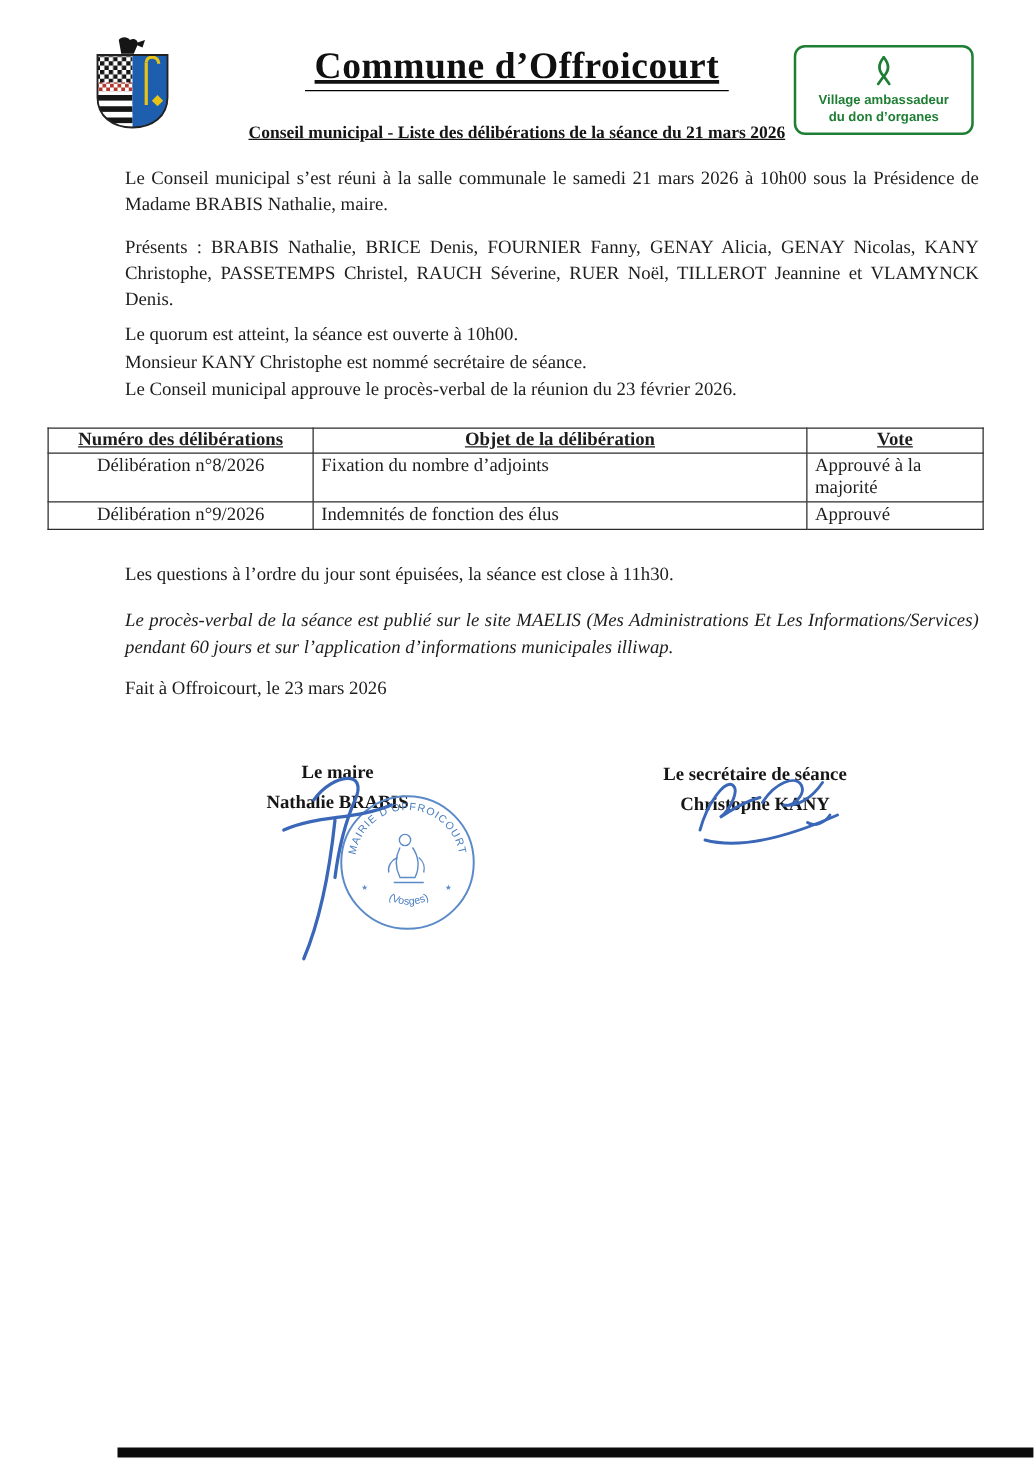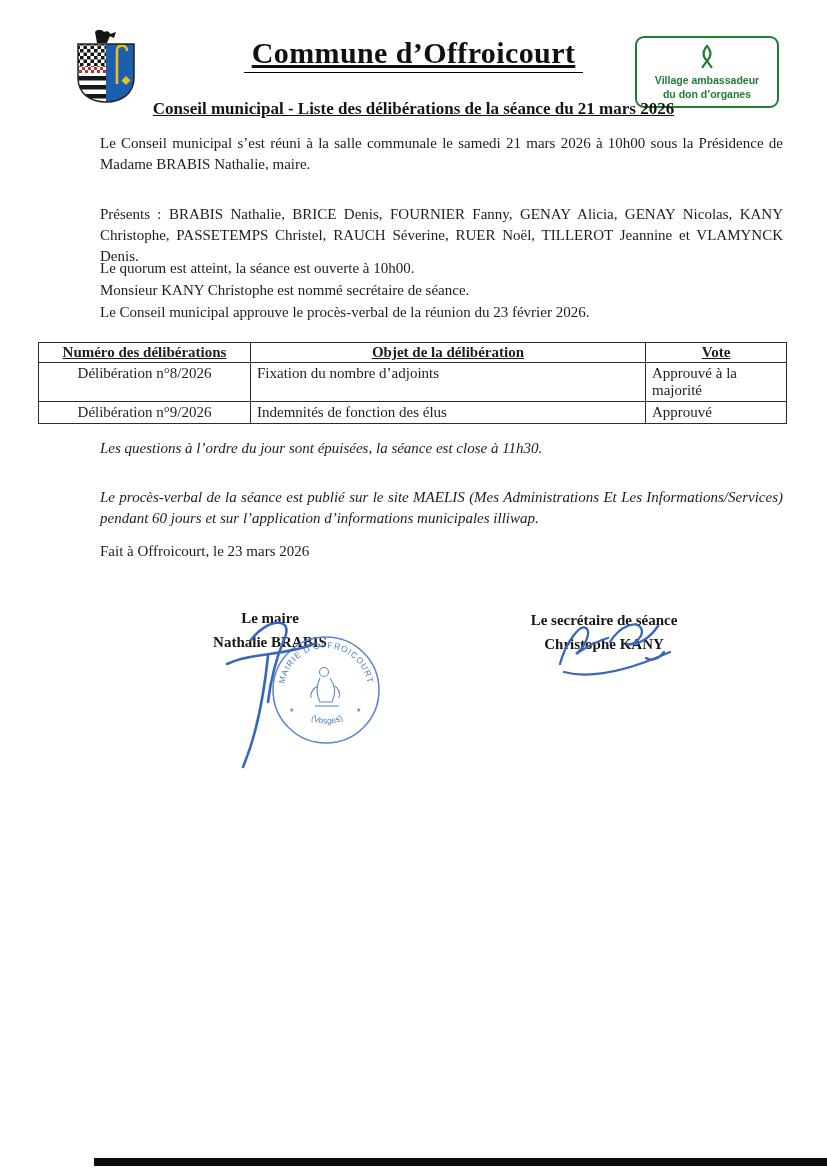--- a/index.html
+++ b/index.html
@@ -34,29 +34,29 @@
   }
   .ribbon { width: 16px; height: 27px; flex: none; }
   .badge-text {
     flex: 1; text-align: center;
     font-family: "Liberation Sans", sans-serif;
     font-weight: 700; font-size: 10.5px; line-height: 1.3;
     color: #1e7e34;
   }
   .subtitle {
     position: absolute; top: 99px; left: 0; right: 0;
-    text-align: center; font-weight: 700; font-size: 17px;
+    text-align: center; font-weight: 700; font-size: 14px;
     text-decoration: underline; color: #141414;
   }
 
   
   .para, .line { position: absolute; left: 100px; right: 44px; margin: 0; font-size: 15px; line-height: 21px; color: #1d1d1d; }
   .para { text-align: justify; }
   .p-intro { top: 133px; }
-  .p-presents { top: 204px; }
+  .p-presents { top: 188px; }
   .p-quorum { top: 258px; }
   .p-secretaire { top: 280px; }
   .p-approbation { top: 302px; }
 
   
   .delib-table {
     position: absolute; top: 342px; left: 38px; width: 748px;
     border-collapse: collapse; font-size: 15px; table-layout: fixed; padding-left: 16px;
   }
   .delib-table th, .delib-table td { border: 1px solid #2c2c2c; }
@@ -64,21 +64,21 @@
   .th-u { text-decoration: underline; }
   .delib-table td { padding: 2px 6px; vertical-align: top; }
   .col-numero { width: 212px; }
   .col-objet  { width: 395px; }
   .col-vote   { width: 141px; }
   .cell-numero { text-align: center; }
   .cell-objet  { text-align: left; }
   .cell-vote   { }
 
   
-  .p-questions   { top: 438px; font-style: italic; }
+  .p-questions   { top: 450px; }
   .p-publication { top: 487px; font-style: italic; }
   .p-fait        { top: 541px; }
 
   
   .sig { position: absolute; text-align: center; font-weight: 700; font-size: 15px; color: #161616; margin-top: 37px; }
   .sig-left  { top: 573px; left: 165px; width: 210px; }
   .sig-right { top: 575px; left: 497px; width: 214px; }
   .sig-name { margin-top: 7px; }
 
   .stamp-sig { position: absolute; left: 223px; top: 610px; width: 178px; height: 168px; }

